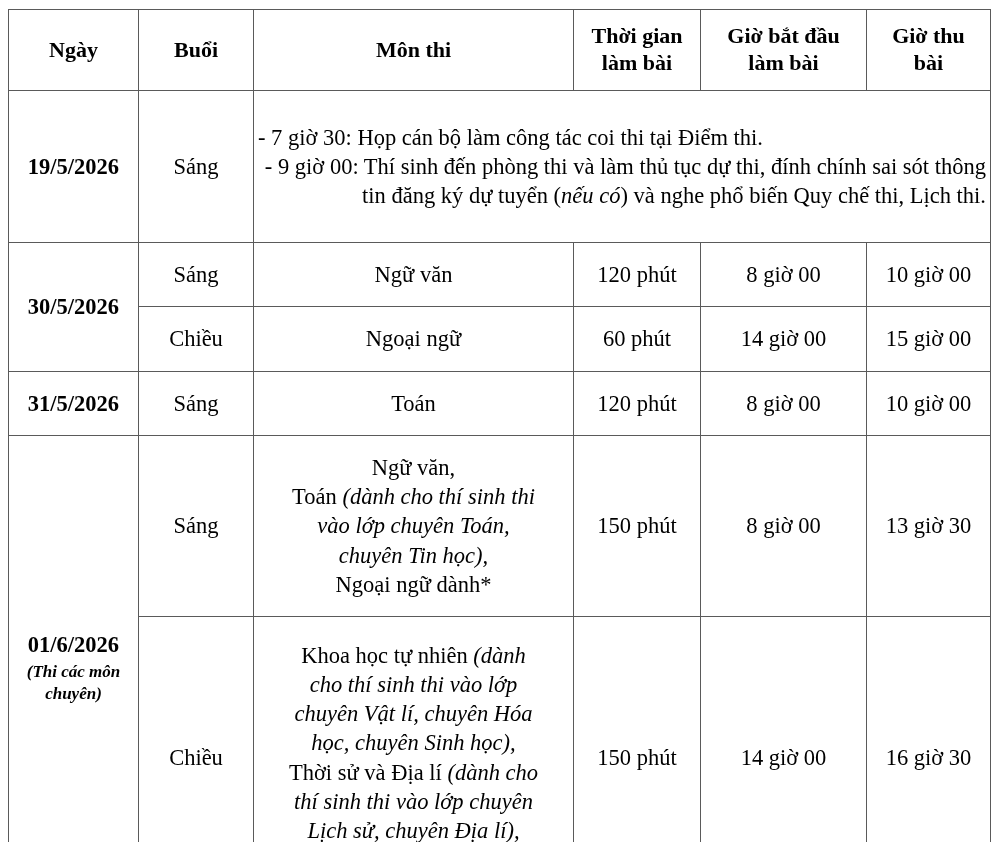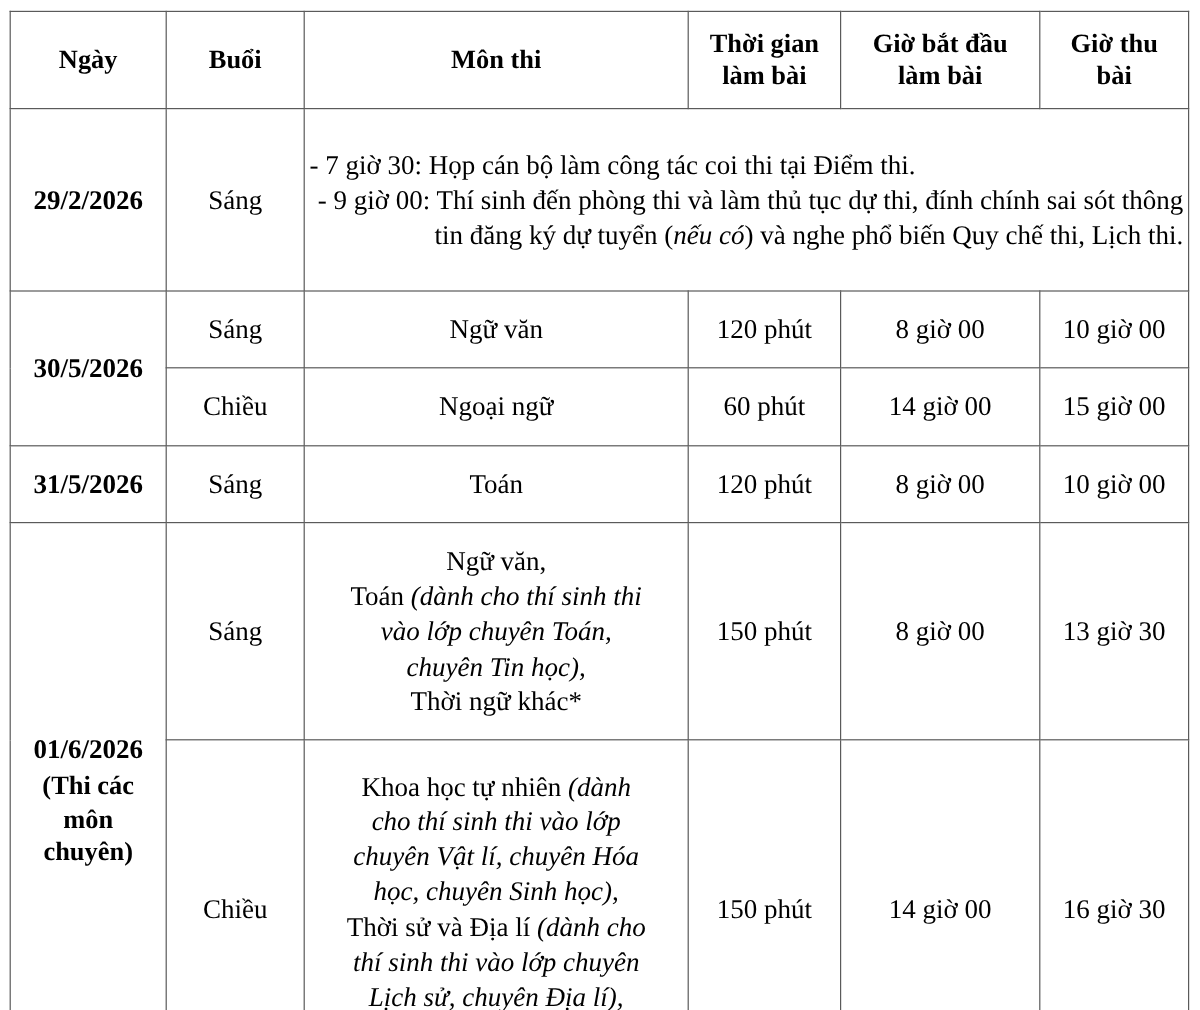--- a/index.html
+++ b/index.html
@@ -58,22 +58,23 @@
     padding: 4px 5px;
   }
 
   .cell-date {
     font-weight: bold;
     font-size: 22.5px;
     line-height: 1.30;
   }
   .cell-date .date-note {
     display: block;
+    font-style: italic;
     font-weight: bold;
-    font-size: 22px;
+    font-size: 17px;
     line-height: 1.26;
     margin-top: 2px;
   }
 
   td.desc {
     text-align: left;
     padding: 6px 8px 8px 10px;
     line-height: 1.34;
     font-size: 22.5px;
   }
@@ -130,21 +131,21 @@
         <th>
           <span>Giờ thu</span><br>
           <span>bài</span>
         </th>
       </tr>
     </thead>
 
     <tbody>
 
       <tr class="h-row-1">
-        <td class="cell-date">29/2/2026</td>
+        <td class="cell-date">19/5/2026</td>
         <td>Sáng</td>
         <td class="desc" colspan="4">
           <span class="line">- 7 giờ 30: Họp cán bộ làm công tác coi thi tại Điểm thi.</span>
           <span class="line"><span>- 9 giờ 00: Thí sinh đến phòng thi và làm thủ tục dự thi, đính chính sai sót thông tin đăng ký dự tuyển (</span><span class="it">nếu có</span><span>) và nghe phổ biến Quy chế thi, Lịch thi.</span></span>
         </td>
       </tr>
 
       <tr class="h-row-2">
         <td class="cell-date" rowspan="2">30/5/2026</td>
         <td>Sáng</td>
@@ -181,21 +182,21 @@
         <td class="cell-date" rowspan="2">
           <span>01/6/2026</span>
           <span class="date-note">(Thi các môn chuyên)</span>
         </td>
         <td>Sáng</td>
         <td class="subject">
           <span class="sline">Ngữ văn,</span>
           <span class="sline"><span>Toán </span><span class="it">(dành cho thí sinh thi</span></span>
           <span class="sline it">vào lớp chuyên Toán,</span>
           <span class="sline it">chuyên Tin học),</span>
-          <span class="sline">Thời ngữ khác*</span>
+          <span class="sline">Ngoại ngữ dành*</span>
         </td>
         <td>150 phút</td>
         <td>8 giờ 00</td>
         <td>13 giờ 30</td>
       </tr>
 
       <tr class="h-row-6">
         <td>Chiều</td>
         <td class="subject">
           <span class="sline"><span>Khoa học tự nhiên </span><span class="it">(dành</span></span>

